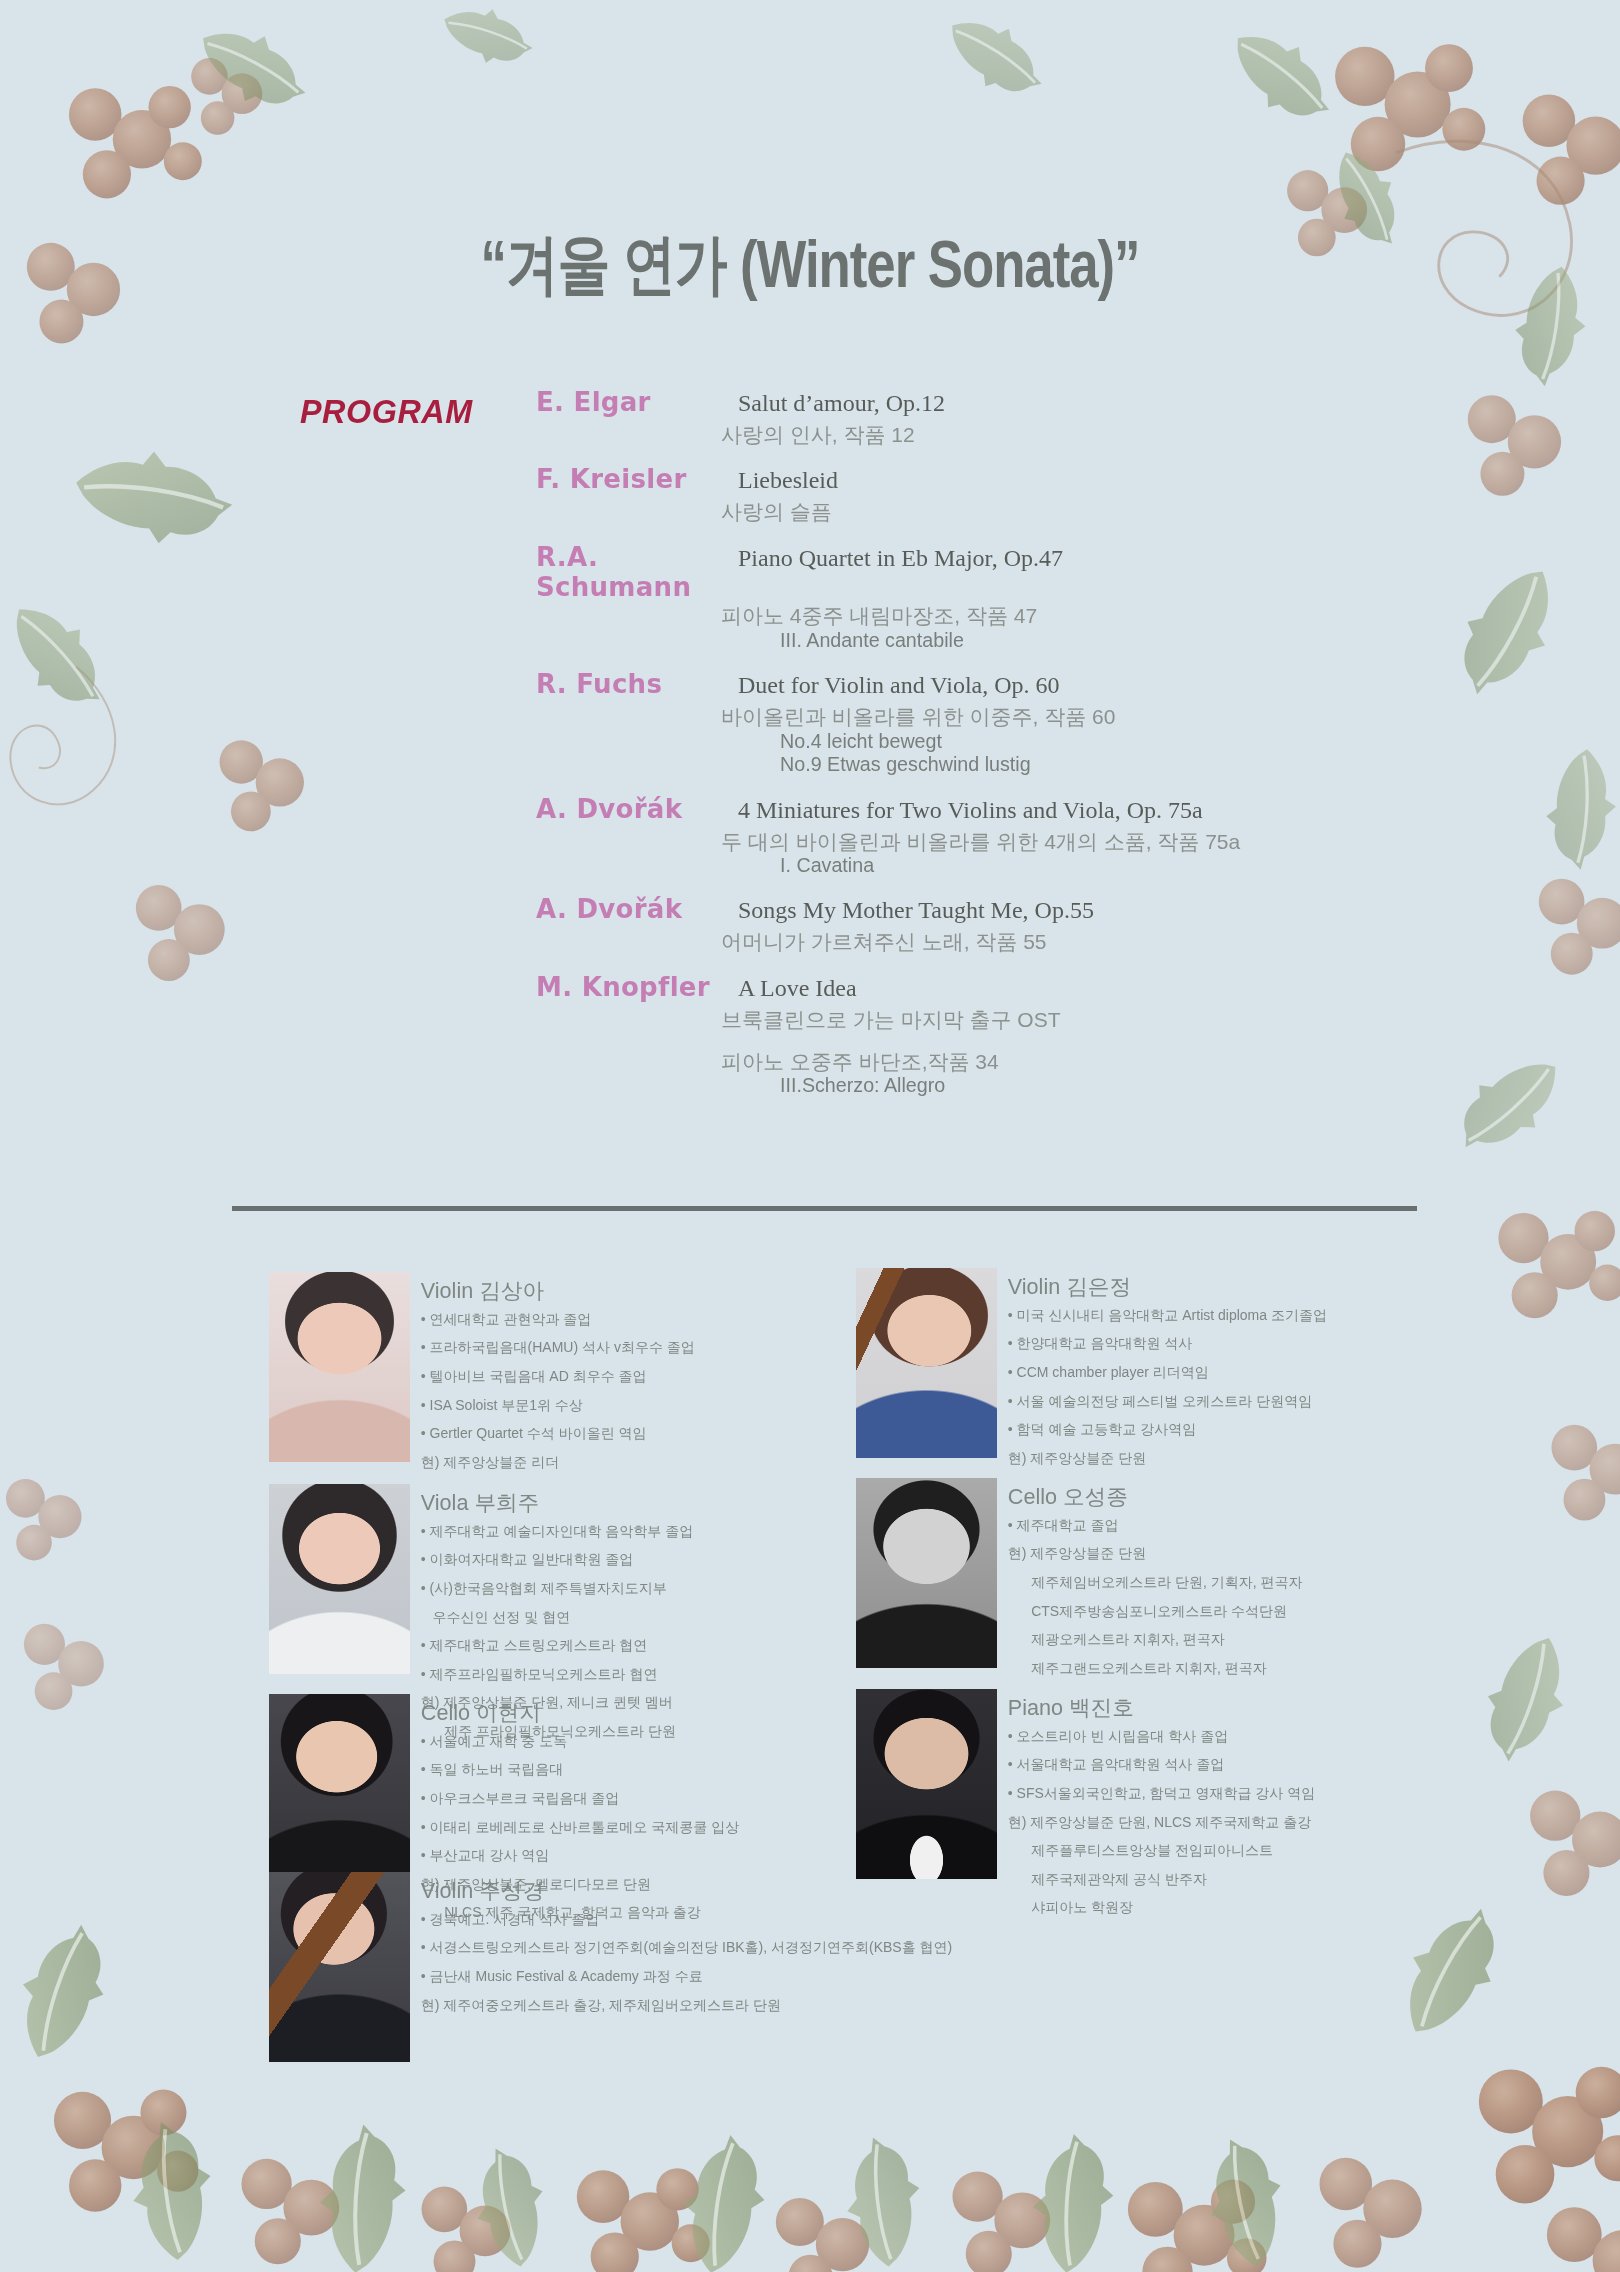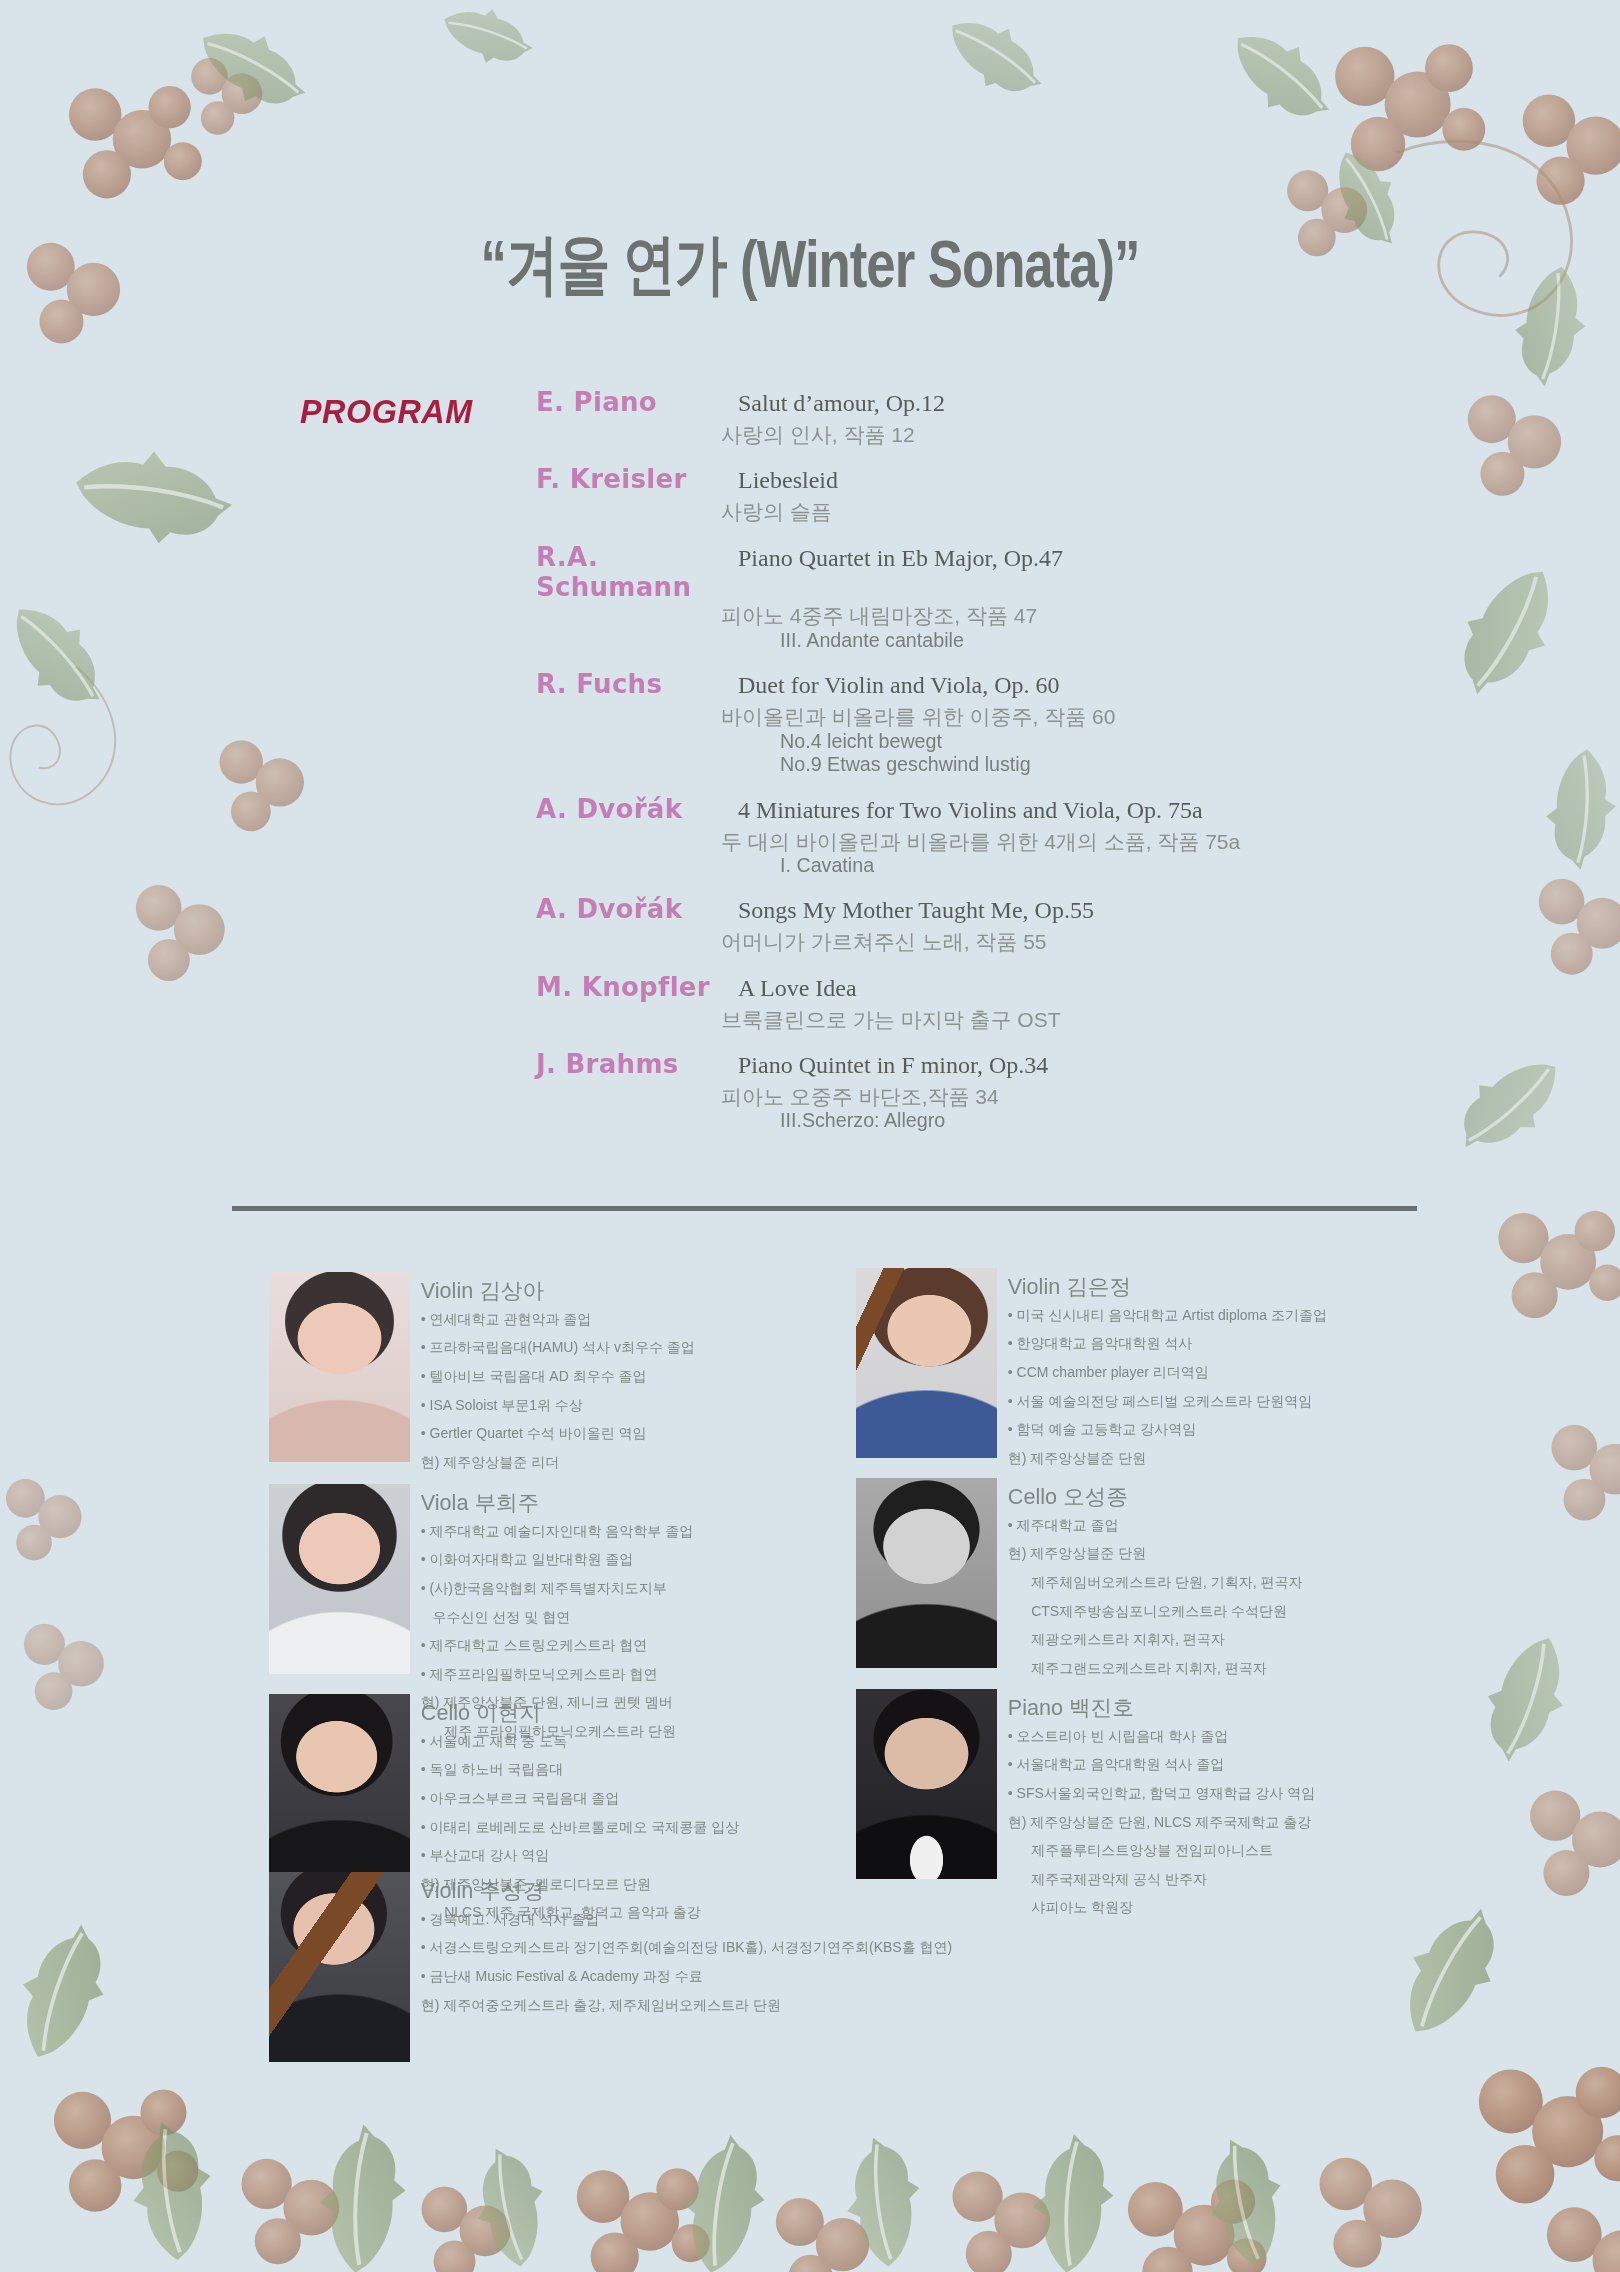--- a/index.html
+++ b/index.html
@@ -189,21 +189,21 @@
   <div class="title-wrap">
     <span class="title-text">“겨울 연가 (Winter Sonata)”</span>
   </div>
 
   <div class="program-label">PROGRAM</div>
 
   <div class="program">
 
     <div class="prog-item">
       <div class="prog-row">
-        <span class="composer">E. Piano</span>
+        <span class="composer">E. Elgar</span>
         <span class="piece">Salut d’amour, Op.12</span>
       </div>
       <div class="subtitle">사랑의 인사, 작품 12</div>
     </div>
 
     <div class="prog-item">
       <div class="prog-row">
         <span class="composer">F. Kreisler</span>
         <span class="piece">Liebesleid</span>
       </div>
@@ -249,24 +249,20 @@
     <div class="prog-item">
       <div class="prog-row">
         <span class="composer">M. Knopfler</span>
         <span class="piece">A Love Idea</span>
       </div>
       <div class="subtitle">브룩클린으로 가는 마지막 출구 OST</div>
     </div>
 
 
     <div class="prog-item">
-      <div class="prog-row">
-        <span class="composer">J. Brahms</span>
-        <span class="piece">Piano Quintet in F minor, Op.34</span>
-      </div>
       <div class="subtitle">피아노 오중주 바단조,작품 34</div>
       <div class="movement">III.Scherzo: Allegro</div>
     </div>
 
   </div>
 
   <div class="divider"></div>
 
   <div class="card c0">
     <div class="photo p0"></div>

